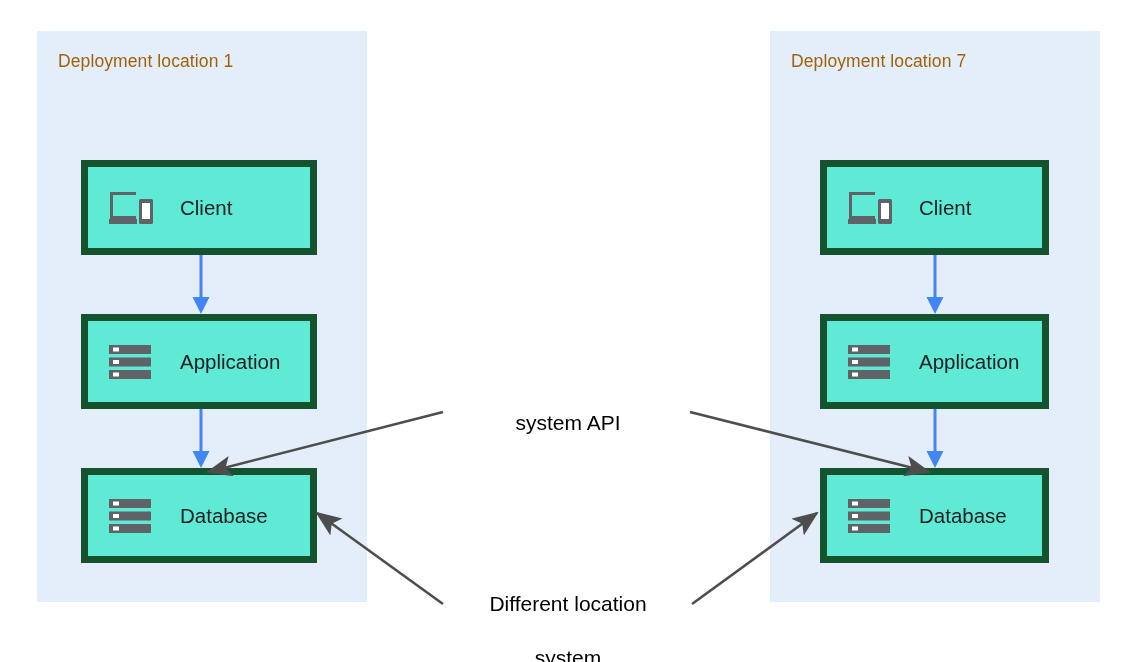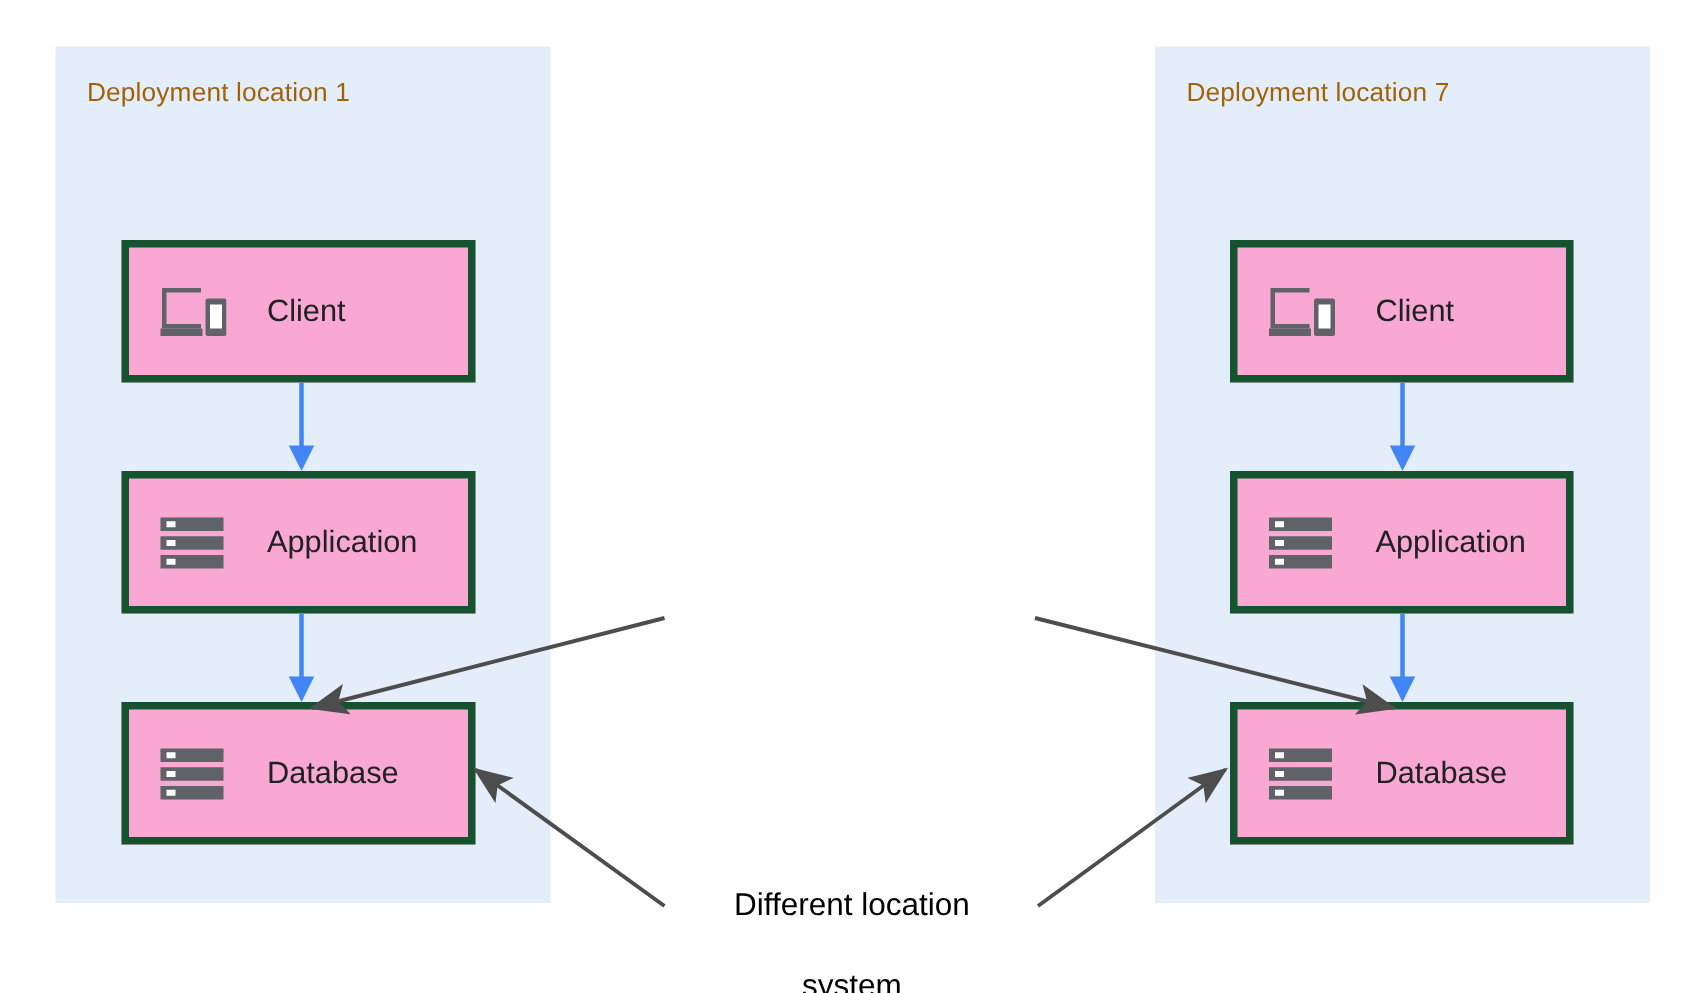--- a/index.html
+++ b/index.html
@@ -30,22 +30,22 @@
     top: 20px;
     font-size: 17.5px;
     color: #a16207;
     letter-spacing: 0.1px;
     white-space: nowrap;
   }
 
   
   .node {
     position: absolute;
-    background: #f9a8d4;
-    border: 5px solid #14532d;
+    background: #5eead4;
+    border: 7px solid #14532d;
     box-sizing: border-box;
     display: flex;
     align-items: center;
     justify-content: flex-start;
   }
   .node-icon {
     position: absolute;
     left: 19px;
     top: 50%;
     transform: translateY(-50%);
@@ -226,20 +226,21 @@
     <g>
       <line x1="443" y1="604" x2="317" y2="513" stroke="#4d4d4d" stroke-width="2.6" marker-end="url(#ah)"></line>
     </g>
 
     <g>
       <line x1="692" y1="604" x2="817" y2="513" stroke="#4d4d4d" stroke-width="2.6" marker-end="url(#ah)"></line>
     </g>
   </svg>
 
   <div class="callout" style="left:446px; top:382px; width:244px;">
+    <div>system API</div>
   </div>
 
   <div class="callout" style="left:443px; top:563px; width:250px;">
     <div>Different location</div>
     <div>system</div>
   </div>
 
 </div>
 
 </body></html>

